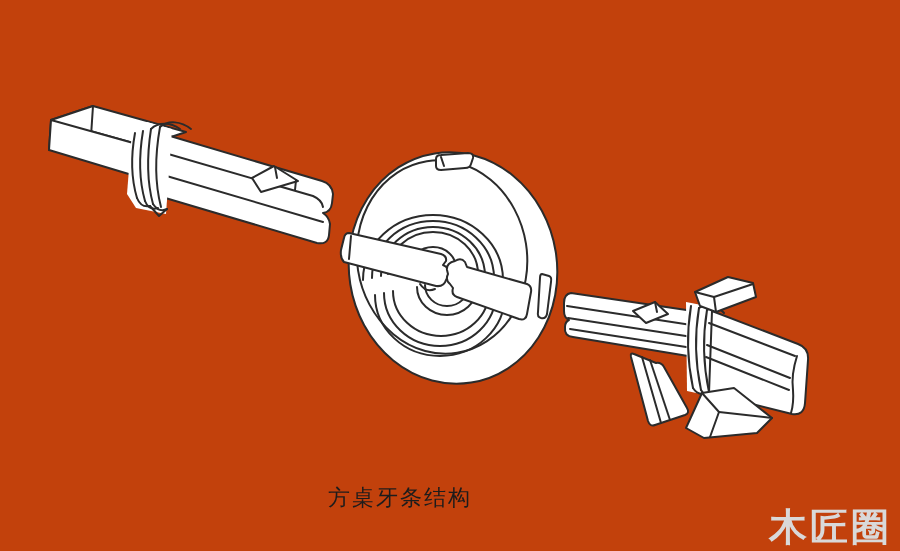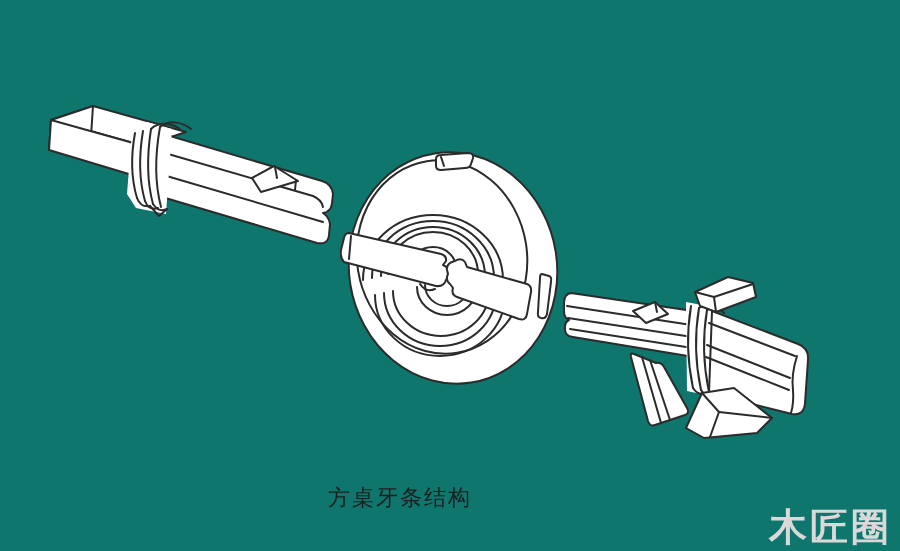--- a/index.html
+++ b/index.html
@@ -1,17 +1,17 @@
 <!DOCTYPE html>
 <html><head>
 <meta charset="utf-8">
 <style>
   html,body{margin:0;padding:0;}
   body{font-family:"DejaVu Sans","Liberation Sans",sans-serif;background:#ffffff;}
-  .stage{position:relative;width:900px;height:551px;background:#0f766e;overflow:hidden;}
+  .stage{position:relative;width:900px;height:551px;background:#c2410c;overflow:hidden;}
   .stage svg{position:absolute;left:0;top:0;}
   .caption{
     position:absolute;left:400px;top:483px;transform:translateX(-50%);
     font-size:22px;letter-spacing:2px;color:#1c1c1c;white-space:nowrap;
     font-family:"DejaVu Sans","Liberation Sans",sans-serif;
   }
   .watermark{
     position:absolute;right:8px;top:502px;
     font-size:38px;font-weight:bold;letter-spacing:3px;color:#d9d9d9;
     white-space:nowrap;user-select:none;

